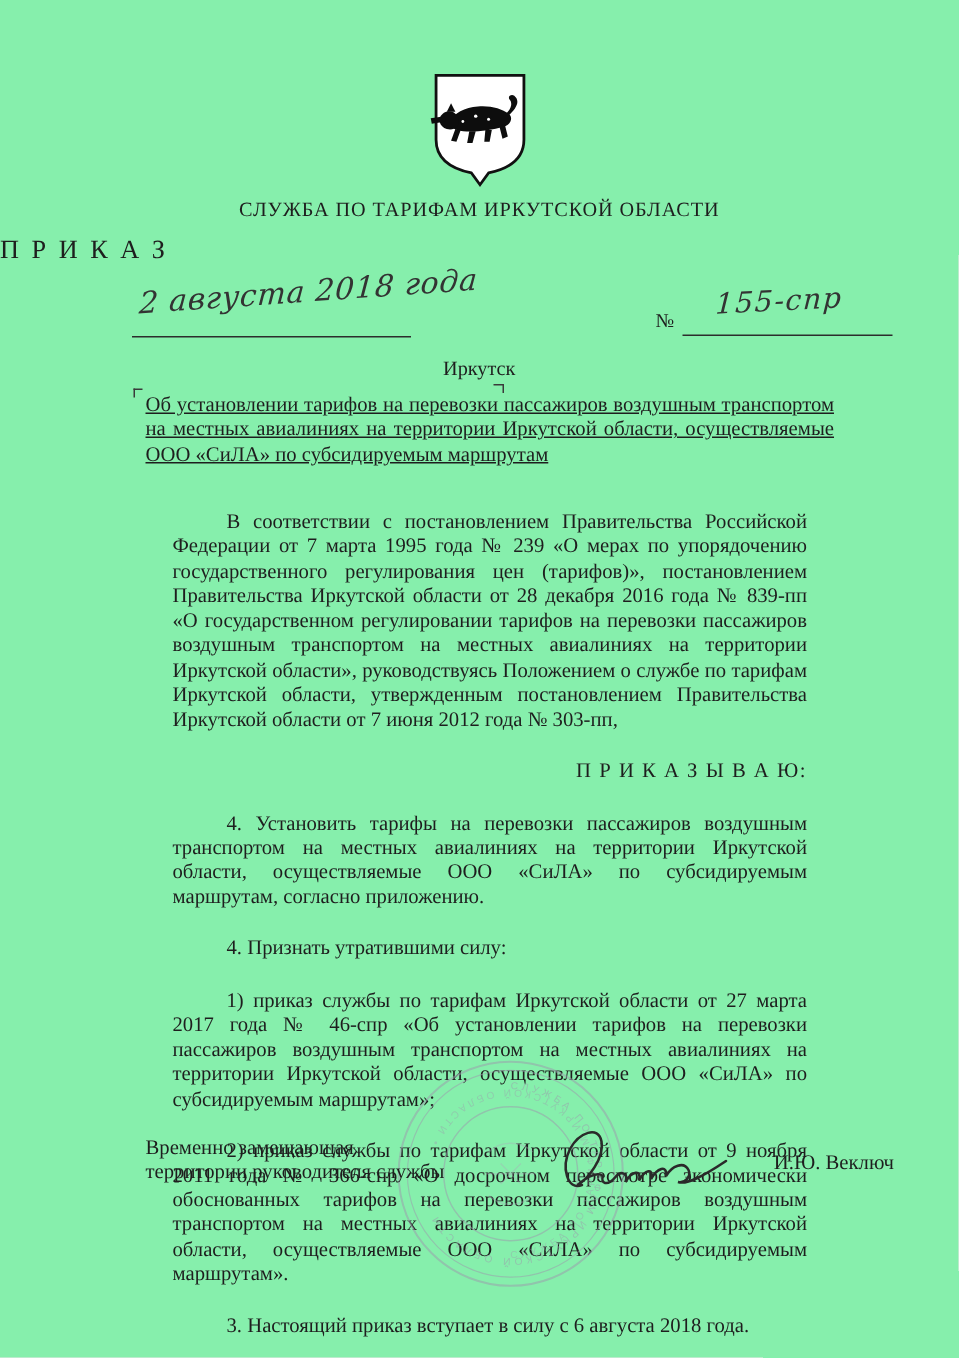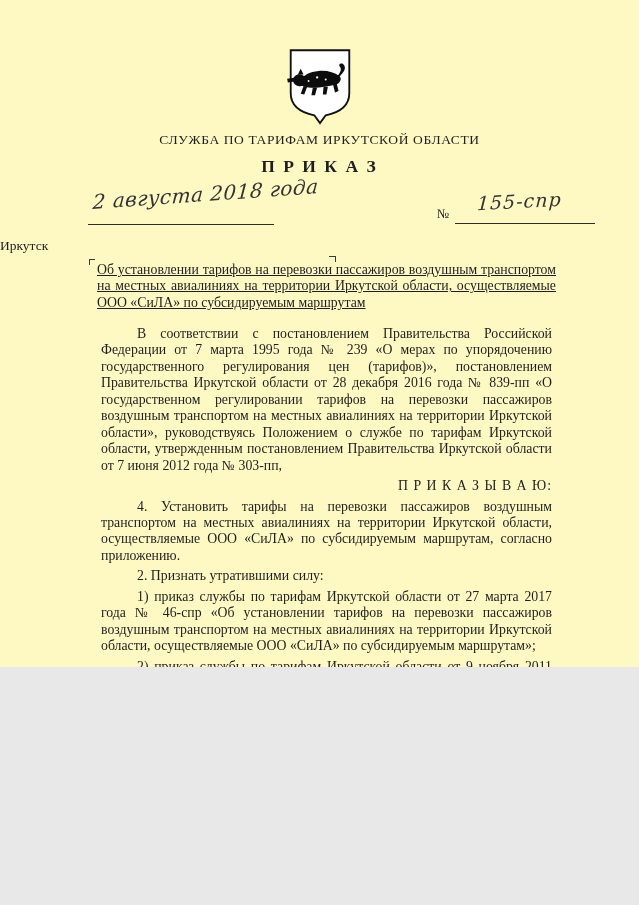--- a/index.html
+++ b/index.html
@@ -1,39 +1,39 @@
 <!DOCTYPE html>
 <html lang="ru"><head>
 <meta charset="utf-8">
 <style>
   html,body{margin:0;padding:0;background:#e8e8e8;}
   .page{
     position:relative;
-    width:639px;height:667px;
+    width:639px;height:905px;
     margin:0 auto;
-    background:#fef9c3;
+    background:#86efac;
     font-family:"Liberation Serif",serif;
     color:#1e1e1e;
     overflow:hidden;
   }
   
   .emblem-wrap{
     position:absolute;left:0;right:0;top:46px;
     display:flex;justify-content:center;
   }
   .org-name{
     position:absolute;left:0;right:0;top:132px;
     text-align:center;
     font-size:13.5px;letter-spacing:.6px;
     white-space:nowrap;
   }
   .doc-type{
     position:absolute;left:0;right:0;top:156px;
-    text-align:center;
-    font-size:17.5px;font-weight:bold;letter-spacing:2px;
+    text-align:left;
+    font-size:17.5px;font-weight:normal;letter-spacing:2px;
     white-space:nowrap;
   }
   
   .dateline{
     position:absolute;left:88px;right:44px;top:192px;height:38px;
   }
   .date-cell{
     position:absolute;left:0;top:0;width:186px;height:32px;
     border-bottom:1.5px solid #2c2c2c;
   }
@@ -61,42 +61,42 @@
   }
   .hand-number{
     position:absolute;left:22px;top:-6px;
     font-size:19px;letter-spacing:1px;
     transform:rotate(-3deg) skewX(-6deg);
     white-space:nowrap;
   }
   
   .place{
     position:absolute;left:0;right:0;top:238px;
-    font-size:13.5px;
+    text-align:center;font-size:13.5px;
   }
   .doc-title{
     position:absolute;left:97px;top:262px;width:459px;
     font-size:13.8px;line-height:16.4px;
     text-align:justify;
     text-decoration:underline;
   }
   .corner-mark-left{
     position:absolute;left:-8px;top:-3px;width:5px;height:5px;
     border-left:1.2px solid #3a3a3a;border-top:1.2px solid #3a3a3a;
   }
   .corner-mark-right{
     position:absolute;left:232px;top:-6px;width:6px;height:5px;
     border-top:1.2px solid #3a3a3a;border-right:1.2px solid #3a3a3a;
   }
   .body-text{
     position:absolute;left:97px;top:322px;width:459px;
     font-size:13.8px;line-height:16.45px;
     text-align:justify;
   }
-  .body-text p{margin:4px;text-indent:36px;}
+  .body-text p{margin:18px;text-indent:36px;}
   .prikaz-word{
     text-indent:0 !important;
     letter-spacing:1px;
     text-align:right;
   }
   
   .sig-block{
     position:absolute;left:97px;right:43px;top:757px;
     font-size:13.8px;line-height:16.4px;font-family:Liberation Serif, serif;
   }
@@ -166,21 +166,21 @@
   <div class="doc-title">
     <span class="corner-mark-left"></span>
     <span class="corner-mark-right"></span>
     <span>Об установлении тарифов на перевозки пассажиров воздушным транспортом на местных авиалиниях на территории Иркутской области, осуществляемые ООО «СиЛА» по субсидируемым маршрутам</span>
   </div>
 
   <div class="body-text">
     <p>В соответствии с постановлением Правительства Российской Федерации от 7 марта 1995 года № 239 «О мерах по упорядочению государственного регулирования цен (тарифов)», постановлением Правительства Иркутской области от 28 декабря 2016 года № 839-пп «О государственном регулировании тарифов на перевозки пассажиров воздушным транспортом на местных авиалиниях на территории Иркутской области», руководствуясь Положением о службе по тарифам Иркутской области, утвержденным постановлением Правительства Иркутской области от 7 июня 2012 года № 303-пп,</p>
     <p class="prikaz-word">П Р И К А З Ы В А Ю:</p>
     <p>4. Установить тарифы на перевозки пассажиров воздушным транспортом на местных авиалиниях на территории Иркутской области, осуществляемые ООО «СиЛА» по субсидируемым маршрутам, согласно приложению.</p>
-    <p>2. Признать утратившими силу:</p>
+    <p>4. Признать утратившими силу:</p>
     <p>1) приказ службы по тарифам Иркутской области от 27 марта 2017 года № 46-спр «Об установлении тарифов на перевозки пассажиров воздушным транспортом на местных авиалиниях на территории Иркутской области, осуществляемые ООО «СиЛА» по субсидируемым маршрутам»;</p>
     <p>2) приказ службы по тарифам Иркутской области от 9 ноября 2011 года № 366-спр «О досрочном пересмотре экономически обоснованных тарифов на перевозки пассажиров воздушным транспортом на местных авиалиниях на территории Иркутской области, осуществляемые ООО «СиЛА» по субсидируемым маршрутам».</p>
     <p>3. Настоящий приказ вступает в силу с 6 августа 2018 года.</p>
     <p>4. Настоящий приказ подлежит официальному опубликованию.</p>
   </div>
 
   <svg class="stamp" width="165" height="165" viewBox="0 0 170 170" aria-hidden="true">
     <defs>
       <path id="arc-top" d="M85,27 A58,58 0 1,1 84.9,27"></path>
       <path id="arc-bot" d="M85,143 A58,58 0 1,0 84.9,143"></path>

